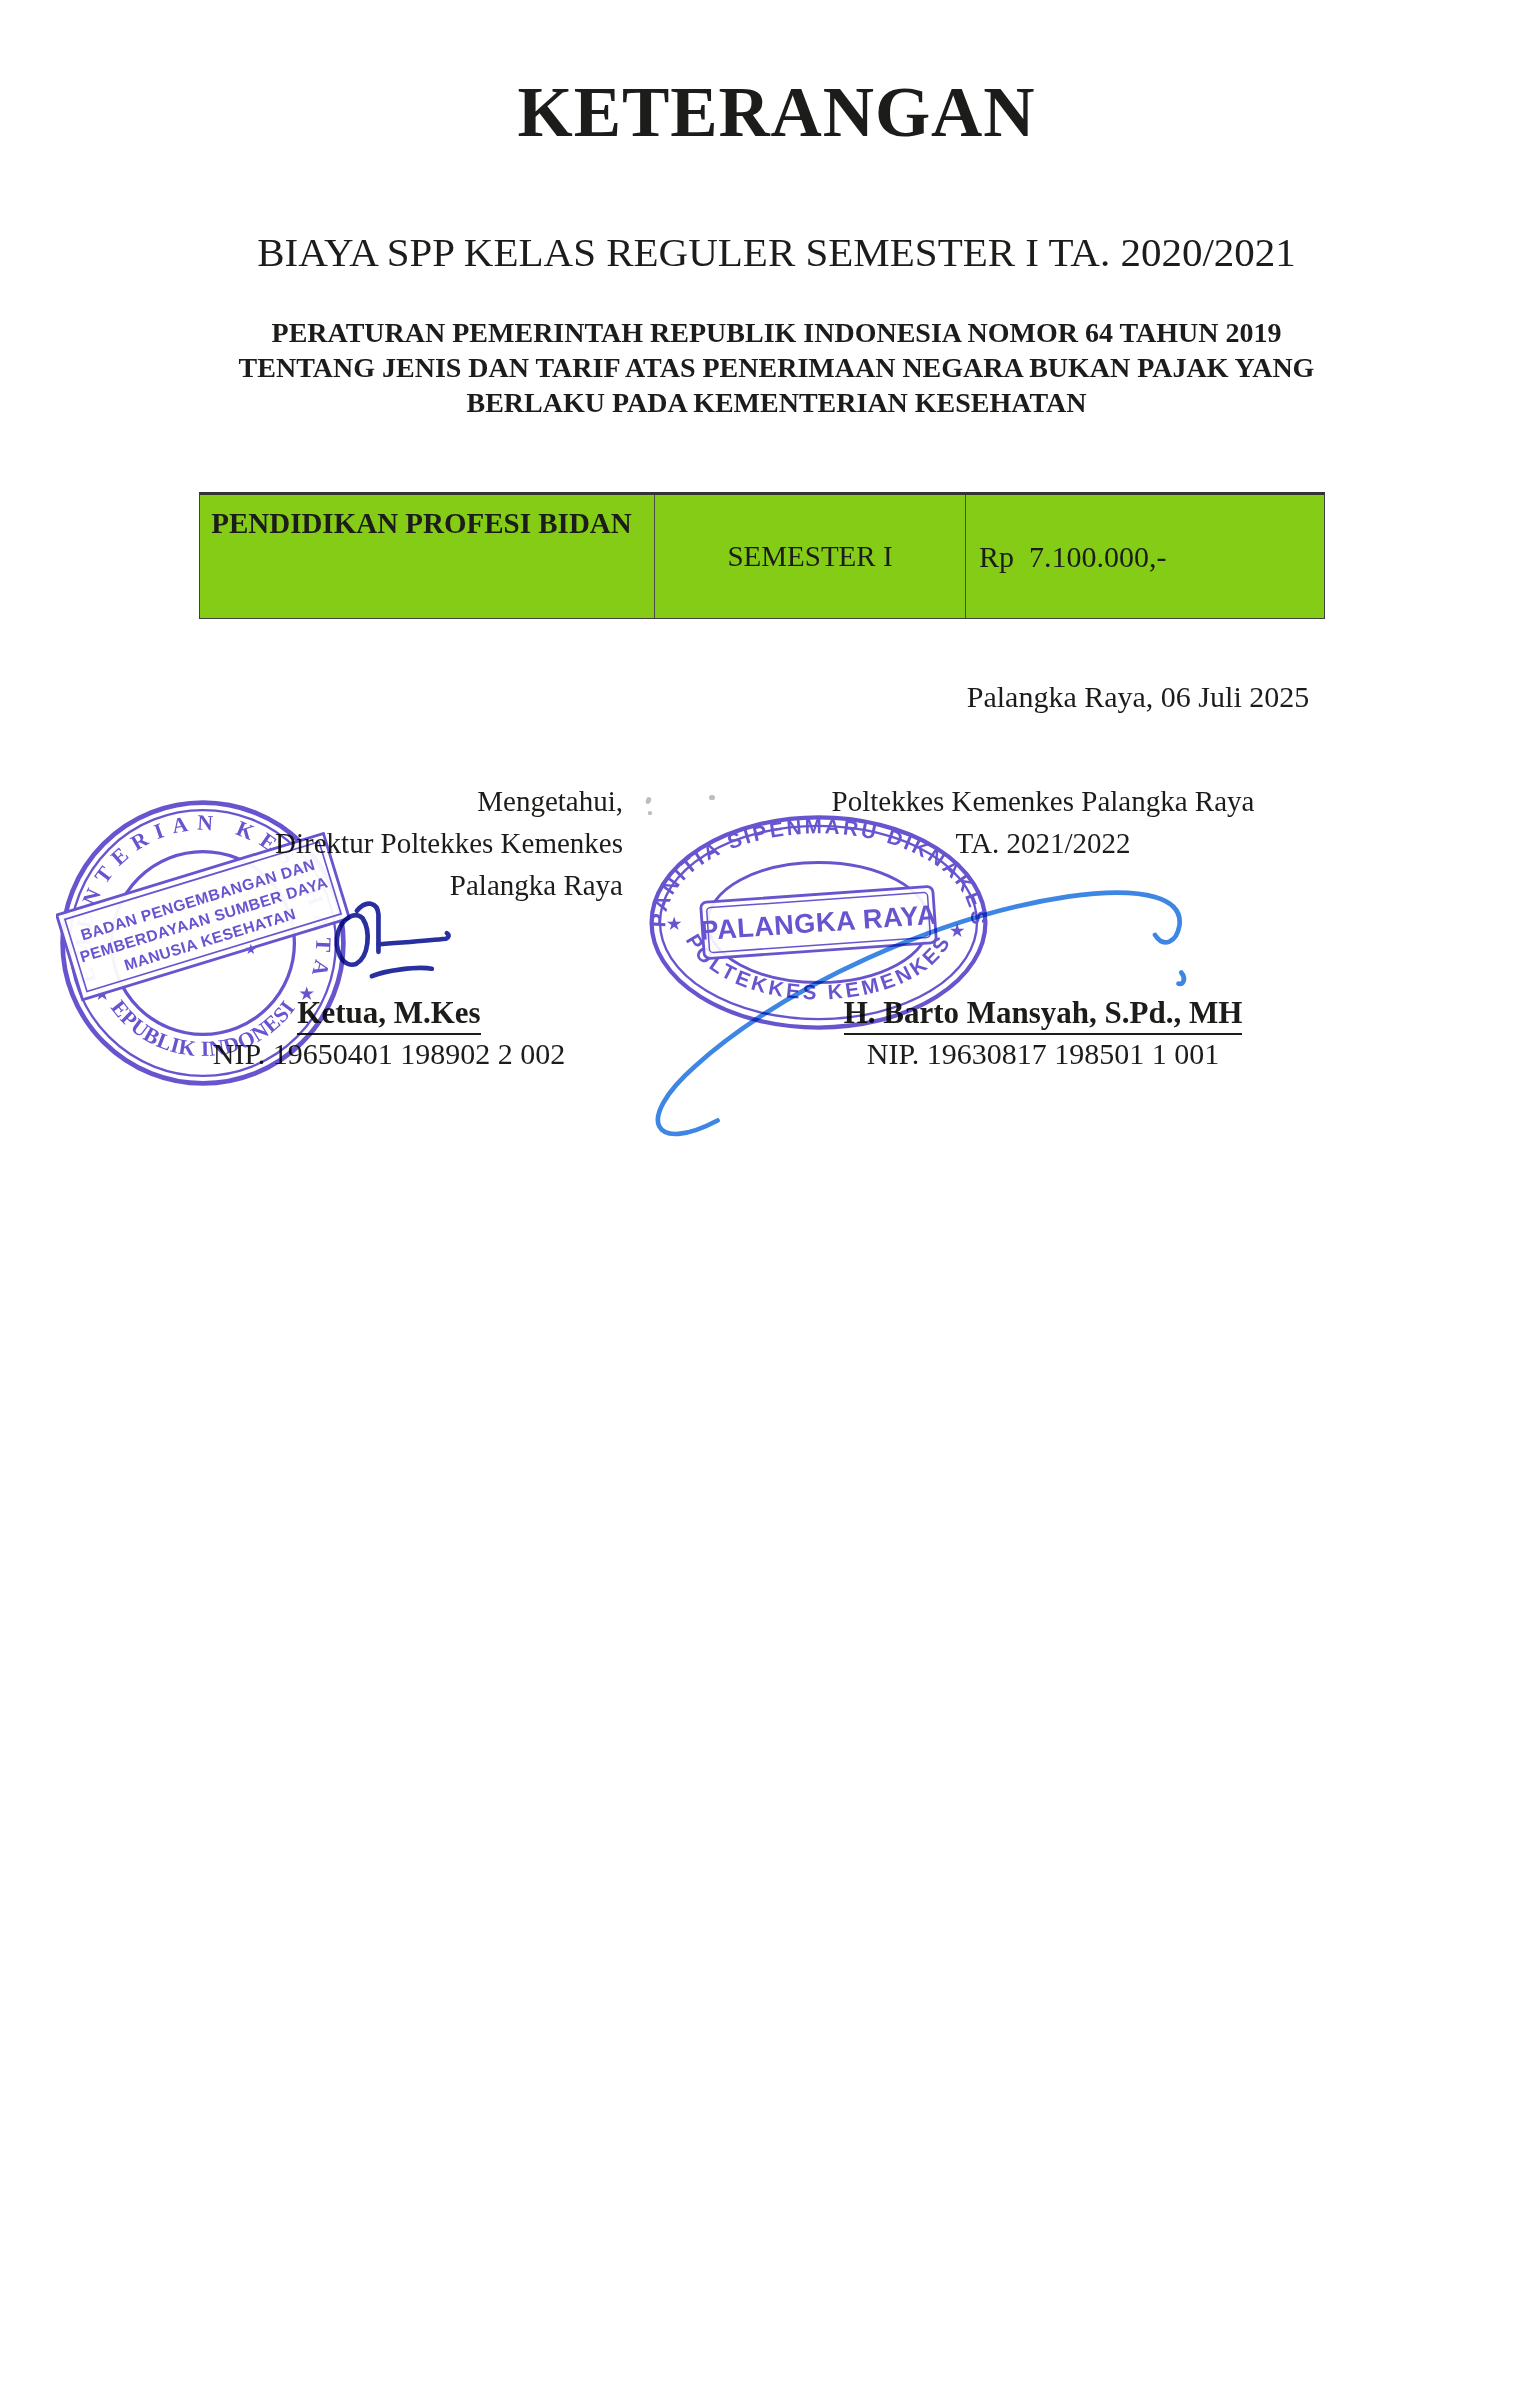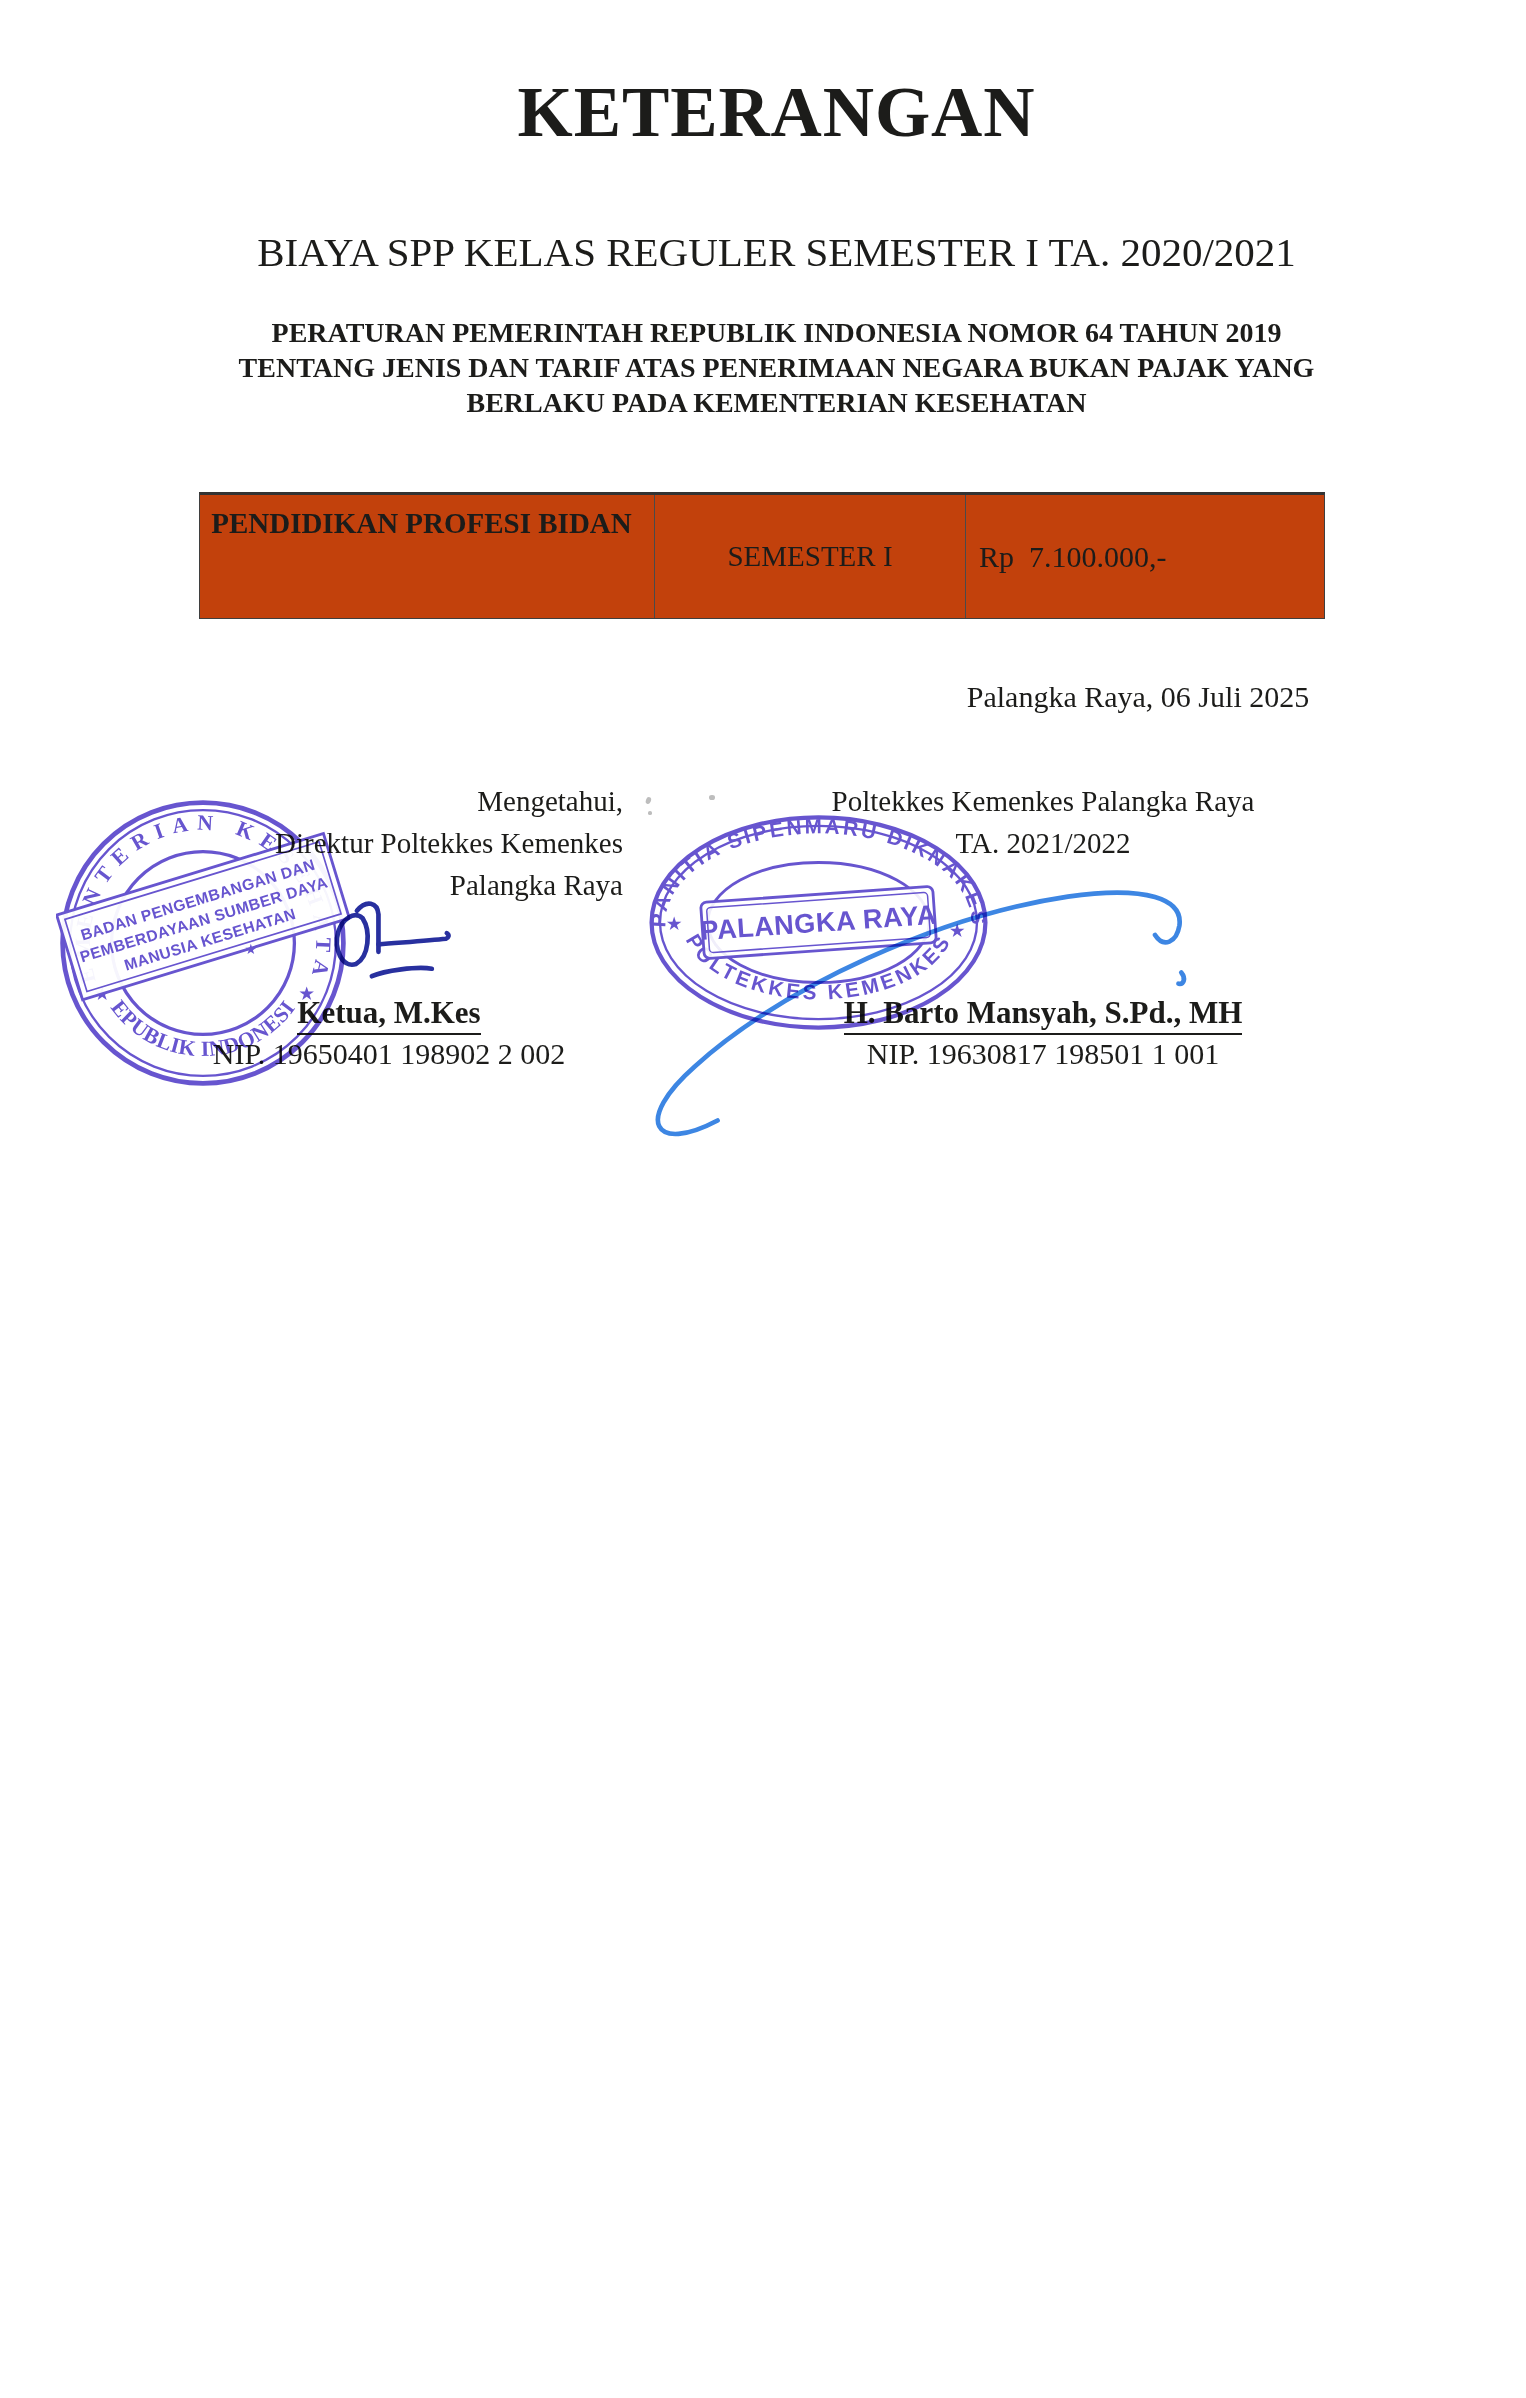--- a/index.html
+++ b/index.html
@@ -20,21 +20,21 @@
     position:absolute; left:0; top:232px; width:100%;
     text-align:center; font-size:41px; line-height:1;
   }
   .regulation {
     position:absolute; left:0; top:315px; width:100%;
     text-align:center; font-size:28px; font-weight:bold; line-height:35px;
   }
 
   .fee-table {
     position:absolute; left:0; top:492px; width:1126px; height:127px;
-    background:#c2410c;
+    background:#84cc16;
     border:1.9px solid #3f3f3f; border-top:3.7px solid #333333;
     display:flex;
   }
   .fee-cell { height:100%; }
   .cell-program {
     width:455px; border-right:1.9px solid #4a4a4a;
     font-weight:bold; font-size:29px; line-height:44px;
     padding:5.6px 9.4px 0 11.2px;
   }
   .cell-semester {

